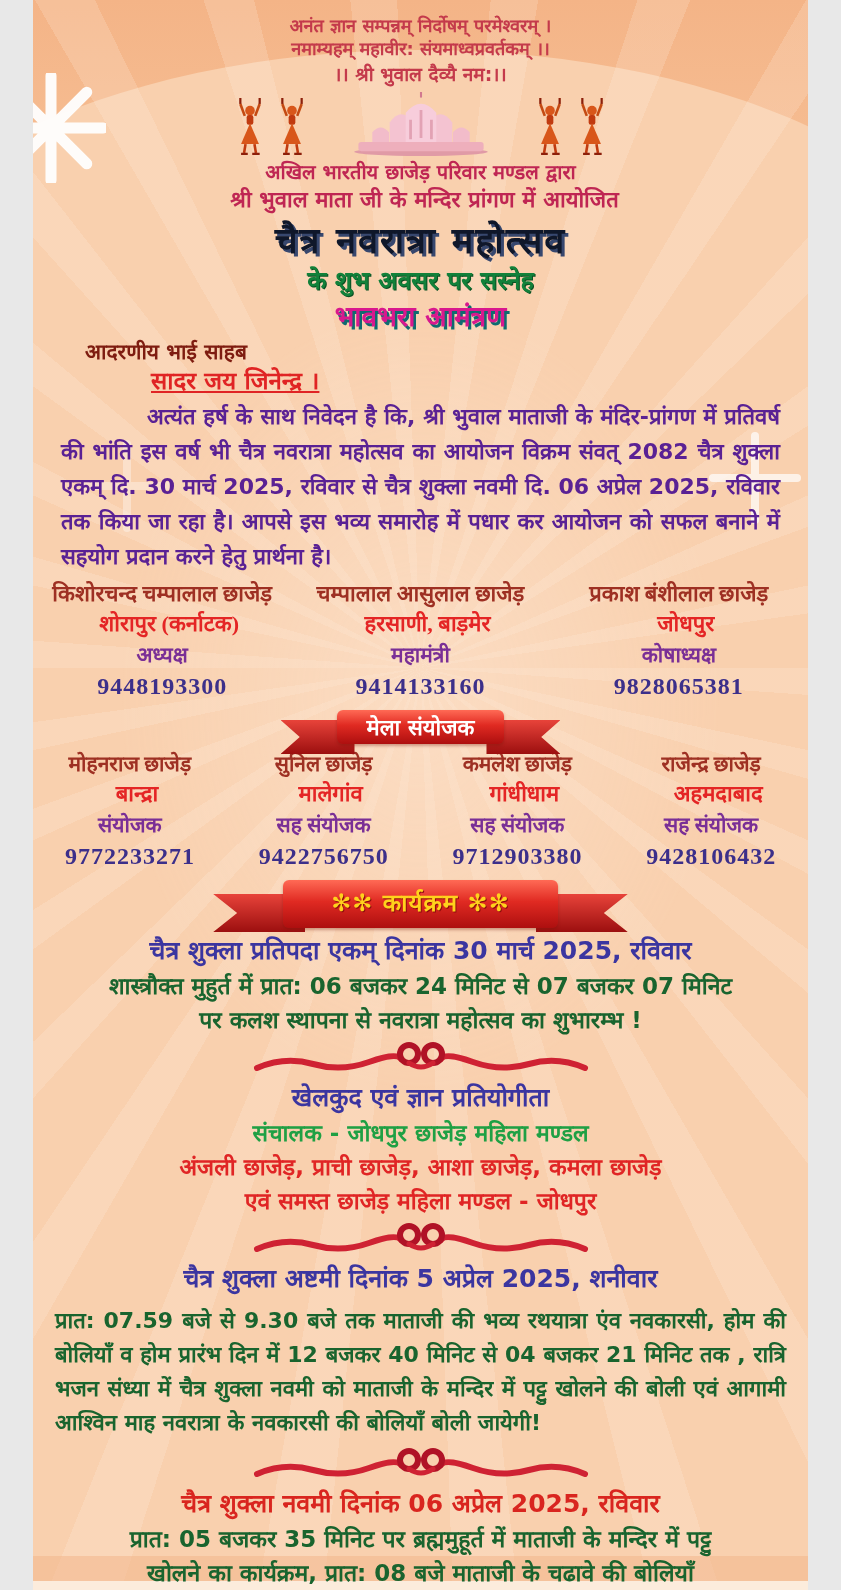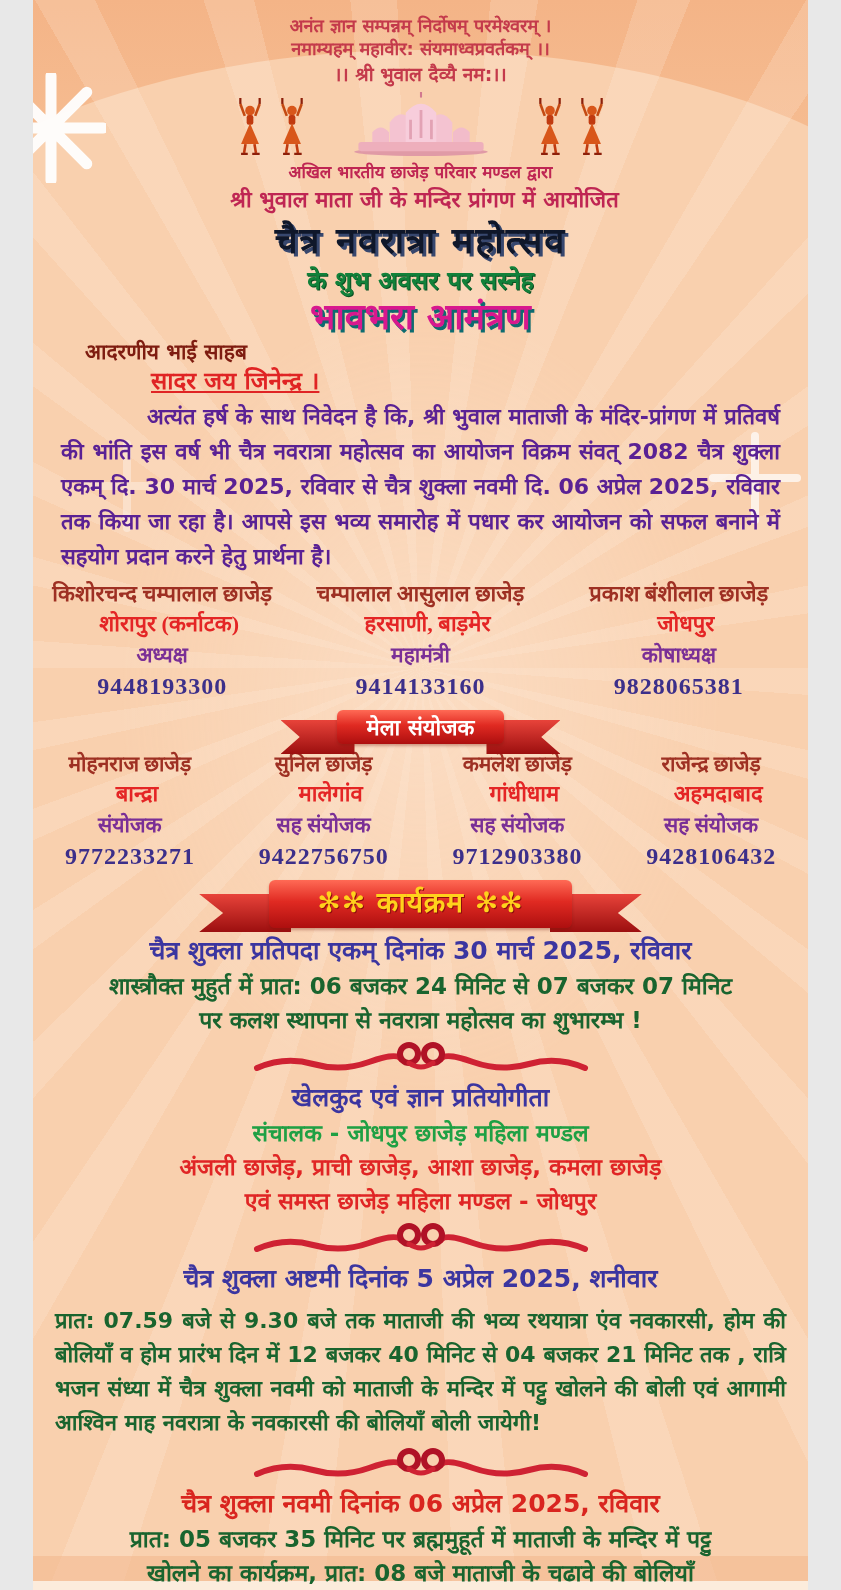--- a/index.html
+++ b/index.html
@@ -33,25 +33,25 @@
 
   .content { position:relative; z-index:3; text-align:center; padding-top:14px; }
 
   .shloka div { font-size:18px; line-height:23px; color:#c43a4b; }
   .shloka .l3 { font-size:19px; margin-top:3px; }
 
   .graphics-row { height:66px; display:flex; align-items:flex-end; justify-content:center; gap:12px; margin-top:4px; }
   .dancer { width:30px; height:58px; }
   .temple { width:172px; height:64px; margin:0 16px; }
 
-  .org-line   { font-size:17px; line-height:26px; color:#bf2653; margin-top:3px; }
+  .org-line   { font-size:20px; line-height:26px; color:#bf2653; margin-top:3px; }
   .venue-line { font-size:22px; line-height:29px; color:#bf2653;padding-left:8px; }
   .main-title { margin:2px 0 0; font-size:36px; line-height:49px; letter-spacing:2px; color:#0f172a; text-shadow:3px 3px 0 #37476e; }
   .subtitle   { font-size:25px; line-height:31px; color:#12813a; text-shadow:1px 1px 0 #0a4f22; }
-  .invite-title { font-size:36px; line-height:41px; color:#d8188e; text-shadow:2.5px 2.5px 0 #0e6b70; }
+  .invite-title { font-size:28px; line-height:41px; color:#d8188e; text-shadow:2.5px 2.5px 0 #0e6b70; }
 
   .sal1 { text-align:left; margin:2px 0 0 52px;  font-size:21px; line-height:27px; color:#7e1c10; }
   .sal2 { text-align:left; margin:0 0 0 118px; font-size:24px; line-height:31px; color:#e02424;text-decoration:underline; }
 
   .para { margin:2px 28px 0; text-align:justify; text-indent:86px; font-size:22px; line-height:35px; color:#5a2194; }
 
   .row { display:flex; margin-top:6px;font-family:Liberation Serif, serif; }
   .row .person { flex:1; }
   .p-name  { font-size:22px; line-height:28px; color:#9e3023; }
   .p-city  { font-size:22px; line-height:32px; color:#e42525;margin-left:14px; }
@@ -65,21 +65,21 @@
     background:linear-gradient(180deg,#ff6a55 0%, #e02a22 45%, #ad0f0f 100%);
     box-shadow:0 2px 3px rgba(120,20,10,.35);
     padding:5px 30px 3px; color:#fff; font-size:22px; line-height:26px;
   }
   .ribbon .tail {
     position:absolute; z-index:1; top:10px; width:74px; height:34px;
     background:linear-gradient(180deg,#e8433a,#9c0f0f);
   }
   .ribbon .tail.left  { left:-56px;  clip-path:polygon(0 0,100% 0,100% 100%,0 100%,26% 50%); }
   .ribbon .tail.right { right:-56px; clip-path:polygon(0 0,100% 0,74% 50%,100% 100%,0 100%); }
-  .ribbon.big .band { padding:7px 48px 9px; font-size:28px; line-height:32px; color:#ffd21c; letter-spacing:1px; text-shadow:1px 1px 0 #8c0d0d; }
+  .ribbon.big .band { padding:7px 48px 9px; font-size:24px; line-height:32px; color:#ffd21c; letter-spacing:1px; text-shadow:1px 1px 0 #8c0d0d; }
   .ribbon.big .tail { top:14px; width:92px; height:38px; }
   .ribbon.big .tail.left { left:-70px; } .ribbon.big .tail.right { right:-70px; }
 
   .prog-head { font-size:25px; line-height:37px; color:#3b35a0; margin-top:2px; }
   .red-head  { color:#d9251f; }
   .prog-line { font-size:23px; line-height:34px; color:#19642e; }
   .green2    { color:#1fa044; }
   .redline   { color:#e02525; }
   .justify-para { margin:7px 22px; text-align:justify; font-size:22px; line-height:34px; color:#19642e; }
 

